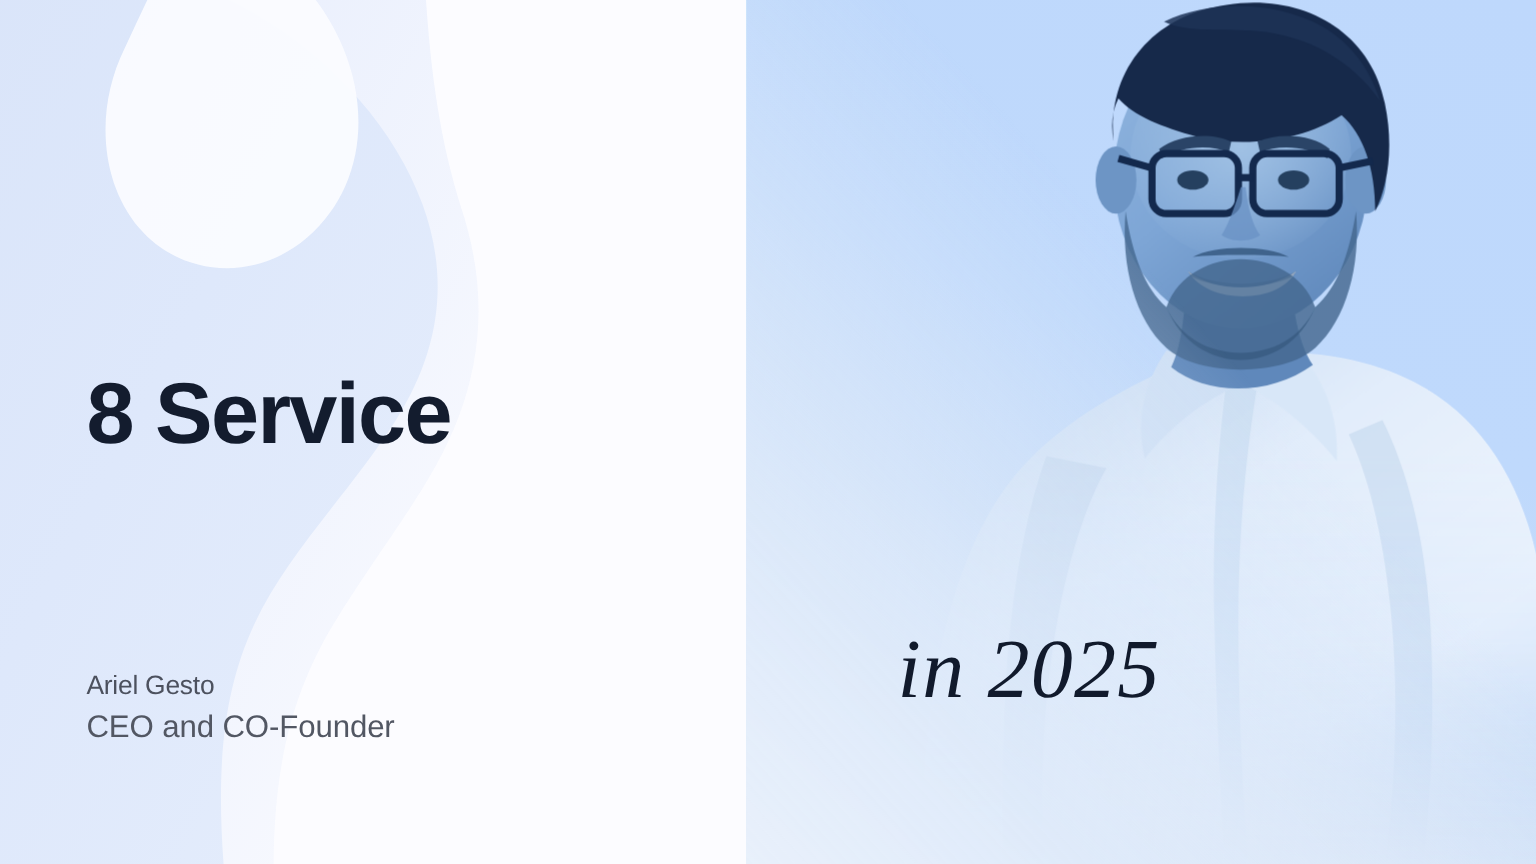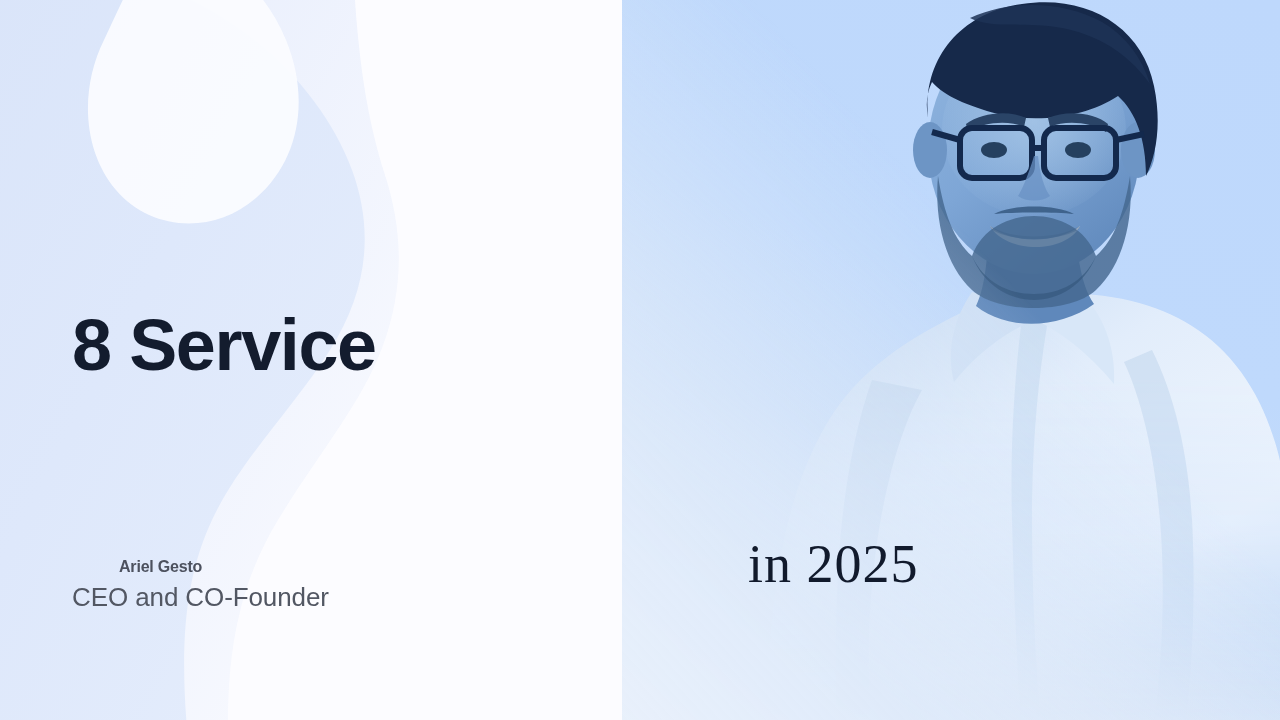--- a/index.html
+++ b/index.html
@@ -69,45 +69,45 @@
   .title .line { display: block; }
 
   
   .author-block {
     position: absolute;
     left: 72px;
     top: 556px;
     z-index: 6;
   }
   .author-name {
-    font-size: 16px;
-    font-weight: 700;
+    font-size: 22px;
+    font-weight: 400;
     color: #4c515e;
     letter-spacing: -0.2px;
     line-height: 1.35;
-    margin-left: 47px;
   }
   .author-role {
     font-size: 26px;
     font-weight: 400;
     color: #525763;
     letter-spacing: -0.1px;
     line-height: 1.35;
     margin-top: 2px;
   }
 
   
   .year-script {
     position: absolute;
     left: 748px;
-    top: 537px;
+    top: 524px;
     z-index: 6;
     font-family: "Liberation Serif", "DejaVu Serif", serif;
+    font-style: italic;
     font-weight: 400;
-    font-size: 54px;
+    font-size: 70px;
     letter-spacing: 1px;
     color: #111a2c;
     line-height: 1;
   }
 </style>
 </head>
 <body>
 
 <div id="slide">
 

